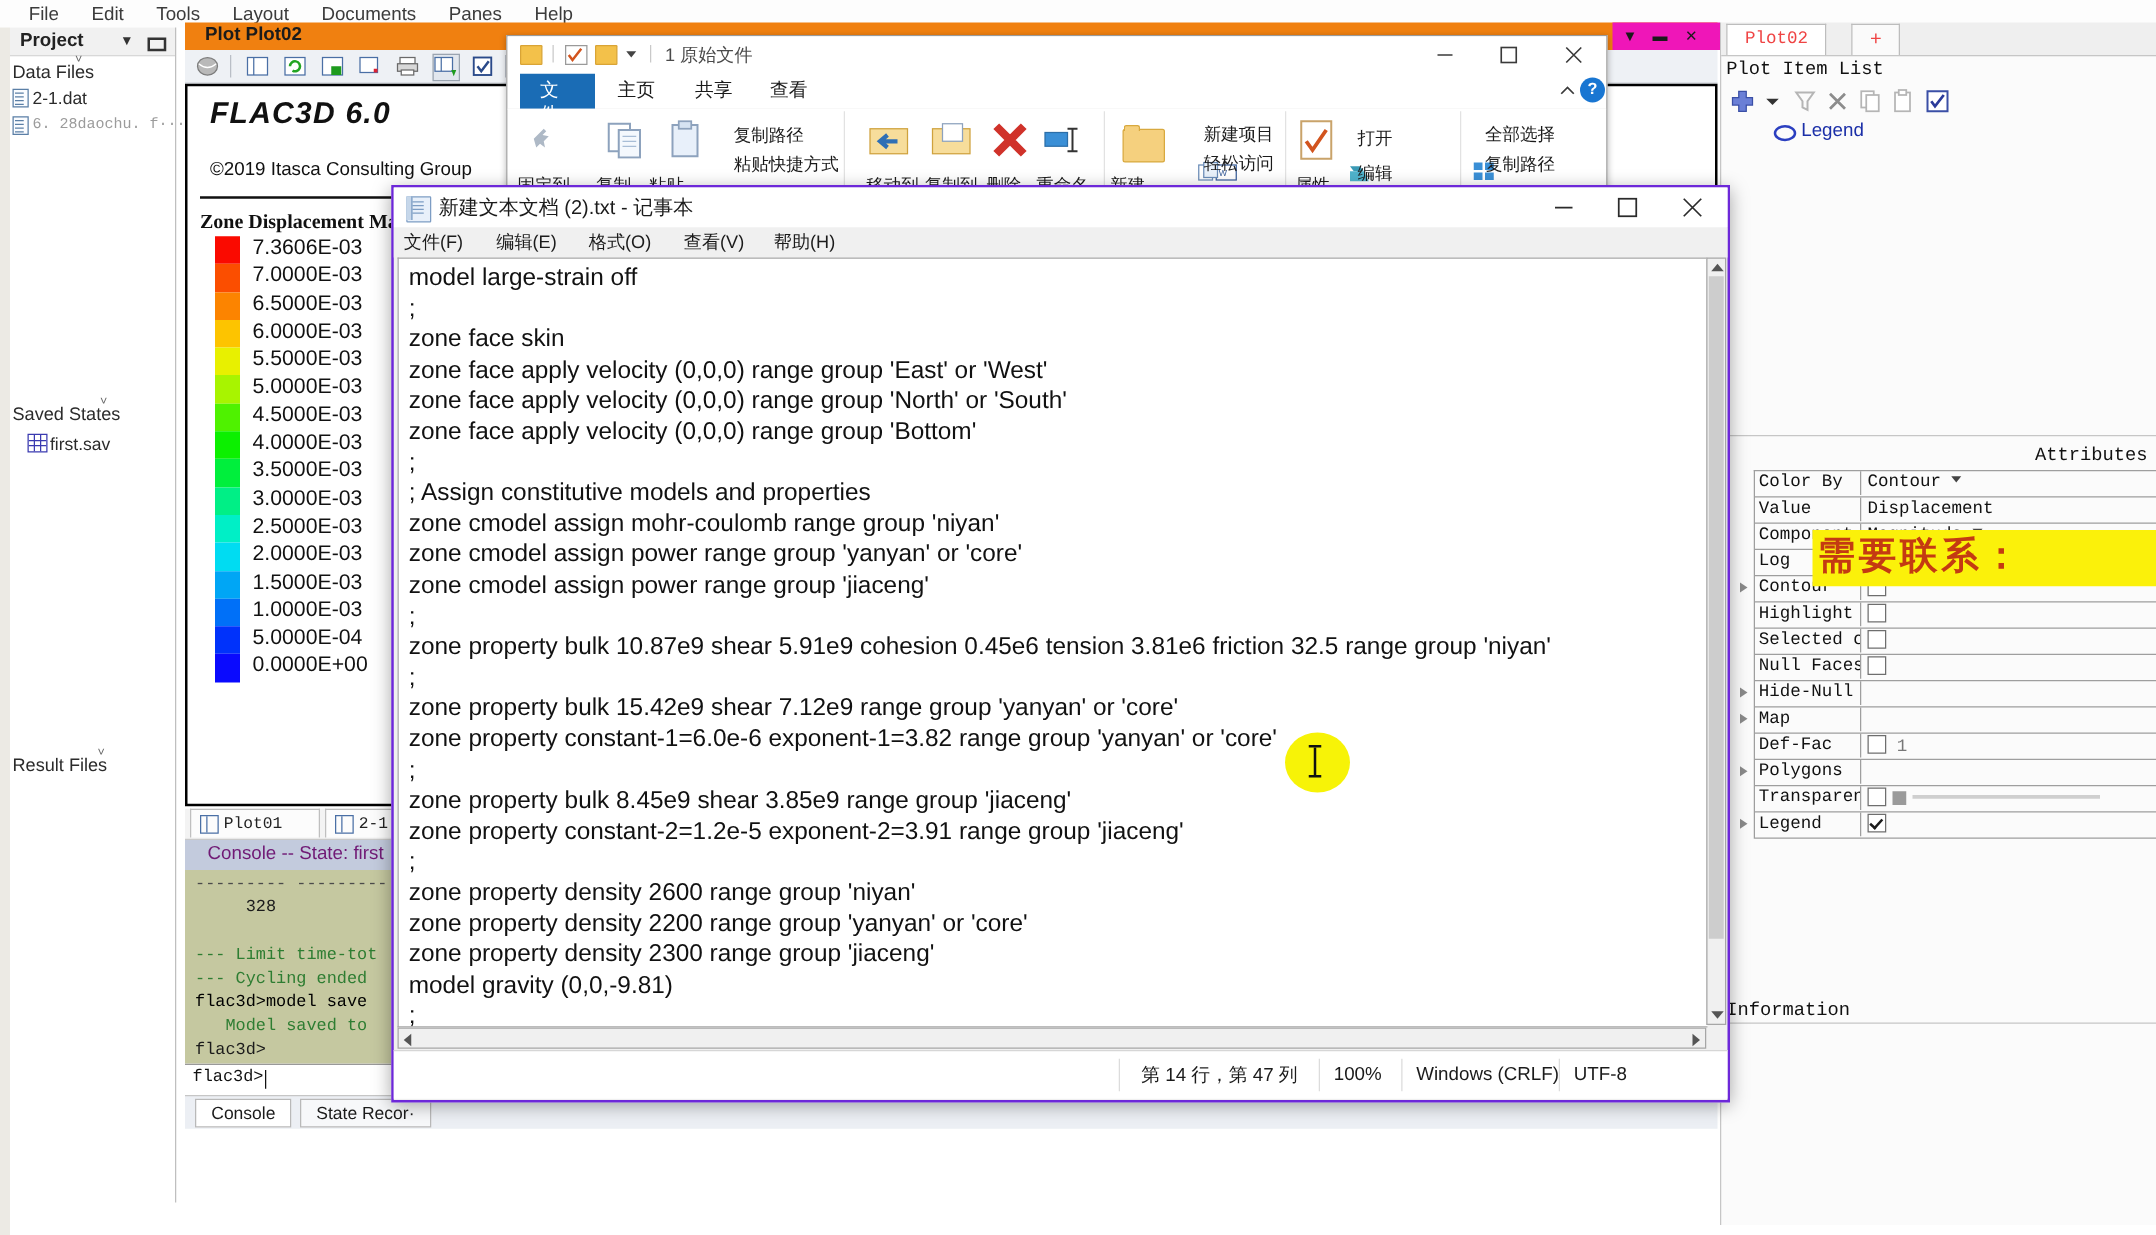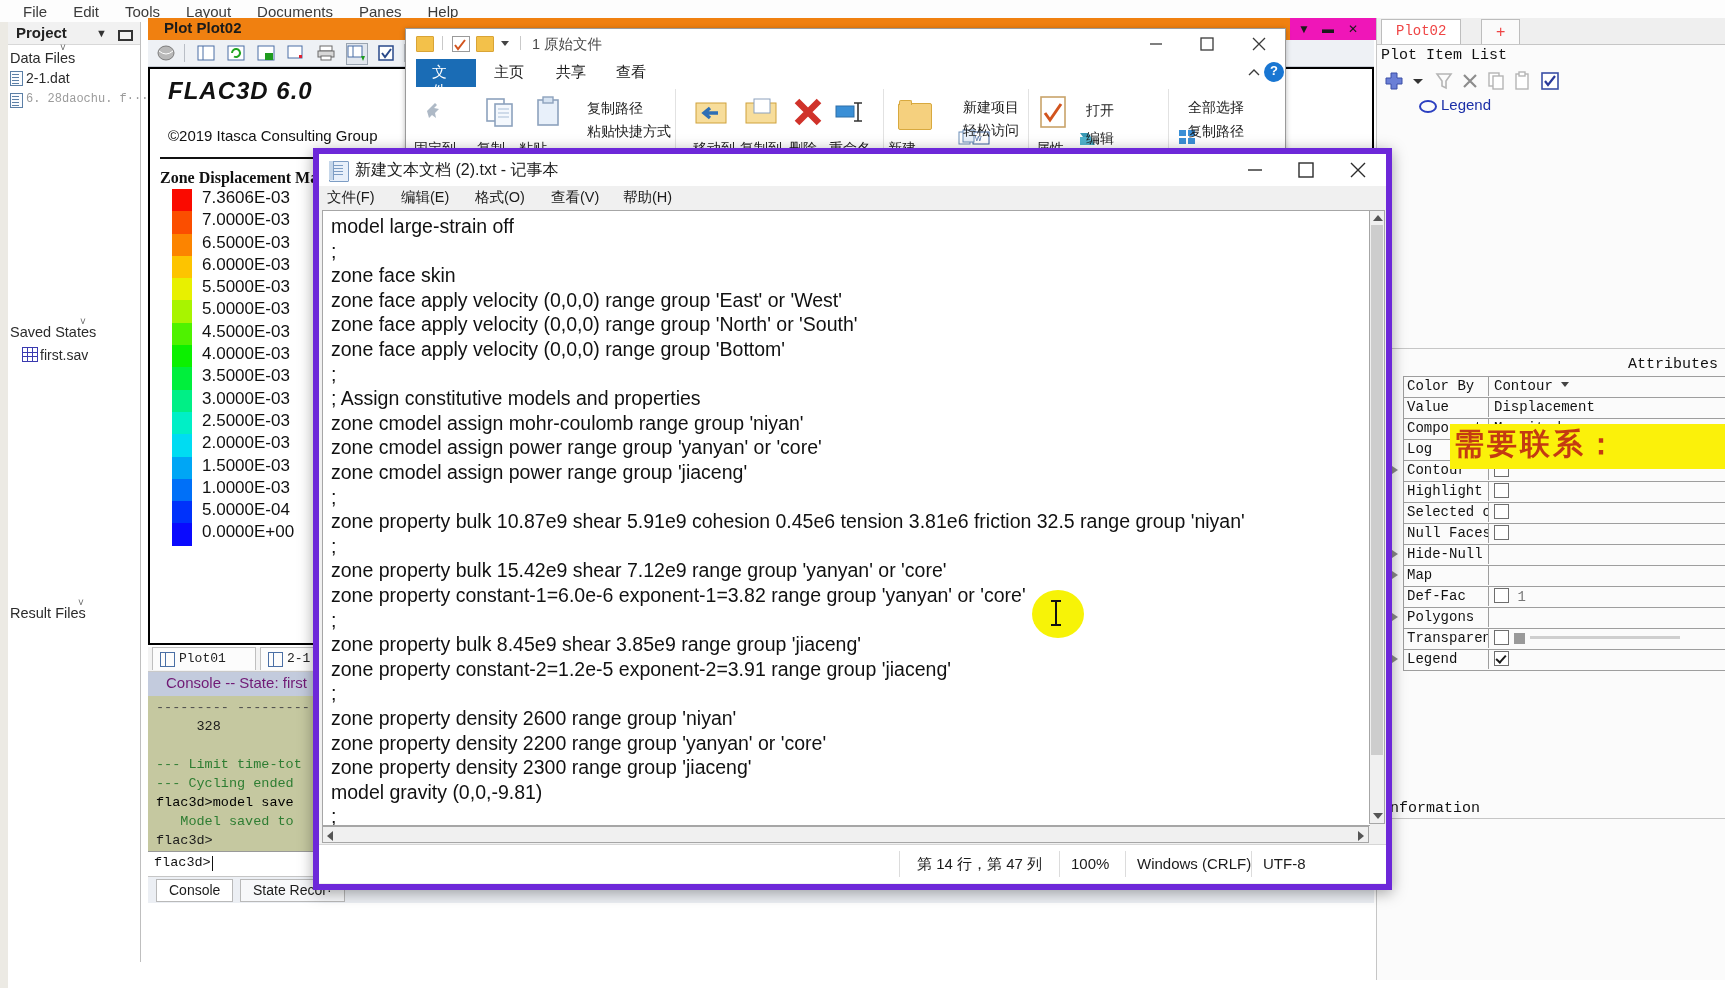--- a/index.html
+++ b/index.html
@@ -121,21 +121,21 @@
   #ex-ribbon-tabs{position:absolute;left:0;top:30px;width:879px;height:28px;background:#ffffff;border-bottom:1px solid #d9d9d9;}
   .rbtab{position:absolute;top:0;height:28px;font-size:15px;color:#1b1b1b;padding:4px 16px 0 16px;box-sizing:border-box;}
   .rbtab.file{background:#1a6cb5;color:#fff;}
   #ex-ribbon{position:absolute;left:0;top:58px;width:879px;height:72px;background:#ffffff;}
   .rb-sep{position:absolute;top:2px;width:1px;height:68px;background:#e2e2e2;}
   .ic-pin{position:absolute;width:22px;height:22px;}
   .folder-ic{position:absolute;width:26px;height:21px;background:#f5d07e;border:1px solid #d8a93f;border-radius:2px;}
   .folder-ic:before{content:"";position:absolute;left:0;top:-4px;width:11px;height:4px;background:#f5d07e;border:1px solid #d8a93f;border-bottom:none;border-radius:2px 2px 0 0;}
 
   
-  #notepad{position:absolute;left:313px;top:148px;width:1067px;height:730px;background:#f0f0f0;border:6px solid #6d28d9;box-shadow:0 3px 14px rgba(0,0,0,.35);text-decoration:underline;}
+  #notepad{position:absolute;left:313px;top:148px;width:1067px;height:730px;background:#f0f0f0;border:2px solid #6d28d9;box-shadow:0 3px 14px rgba(0,0,0,.35);text-decoration:underline;}
   #np-title{position:absolute;left:0;top:0;width:1067px;height:32px;background:#ffffff;}
   #np-icon{position:absolute;left:10px;top:7px;width:18px;height:19px;background:#e8f0fa;border:1px solid #7d9dc4;border-radius:1px;}
   #np-icon:before{content:"";position:absolute;left:3px;top:3px;width:10px;height:1px;background:#7d9dc4;box-shadow:0 3px 0 #7d9dc4,0 6px 0 #7d9dc4,0 9px 0 #7d9dc4;}
   #np-icon:after{content:"";position:absolute;left:-1px;top:-1px;width:4px;height:19px;background:#c6d7ea;border-right:1px solid #7d9dc4;}
   #np-title .t{position:absolute;left:36px;top:6px;font-size:16px;color:#1b1b1b;white-space:nowrap;}
   .npbtn{position:absolute;top:0;width:50px;height:32px;}
   #np-menu{position:absolute;left:0;top:32px;width:1067px;height:24px;background:#f0f0f0;}
   .npmi{position:absolute;top:2px;font-size:14.5px;color:#1b1b1b;white-space:nowrap;}
   #np-text{position:absolute;left:3px;top:56px;width:1047px;height:614px;background:#ffffff;border:1px solid #a6a6a6;border-right:none;overflow:hidden;}
   .np-line{position:absolute;left:8px;font-size:19.5px;color:#111;white-space:pre;font-family:"Liberation Sans",sans-serif;}

